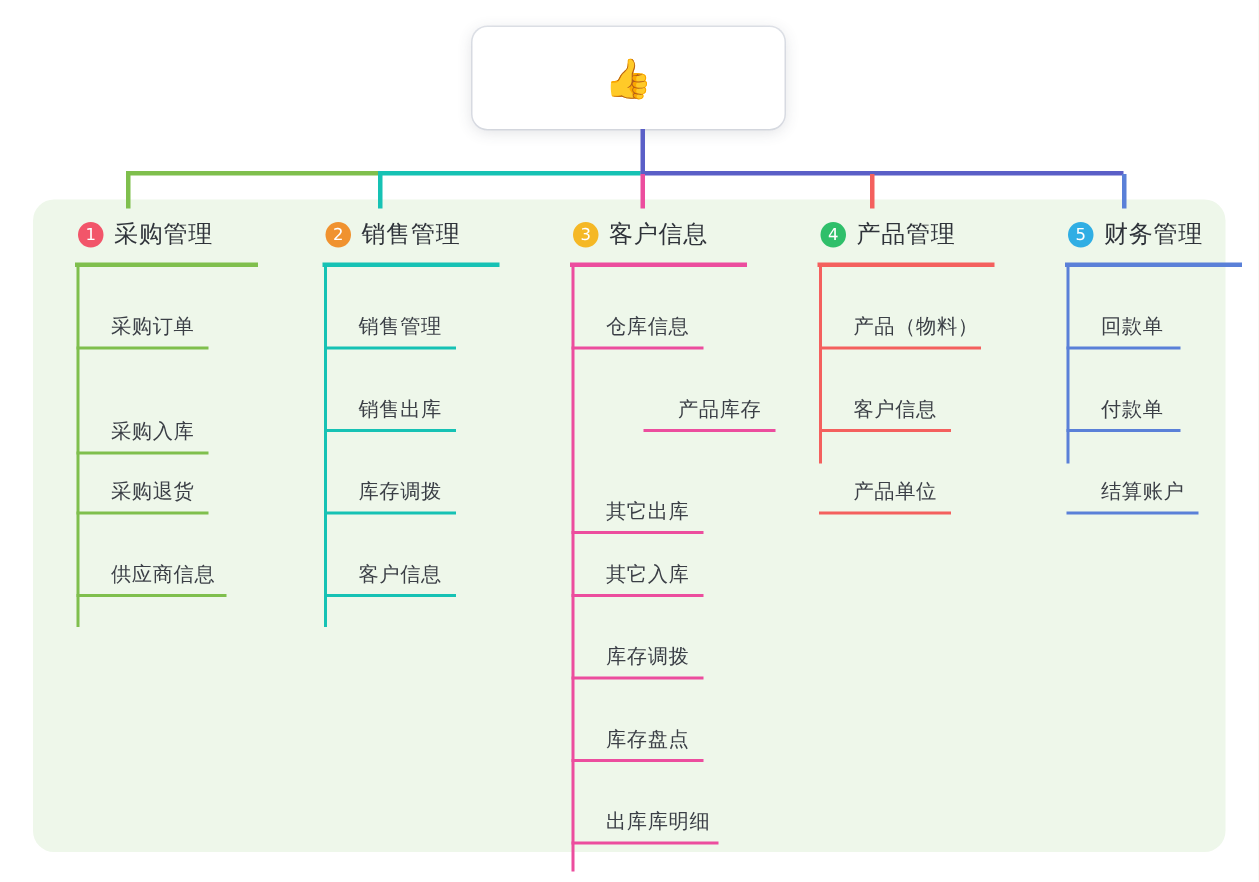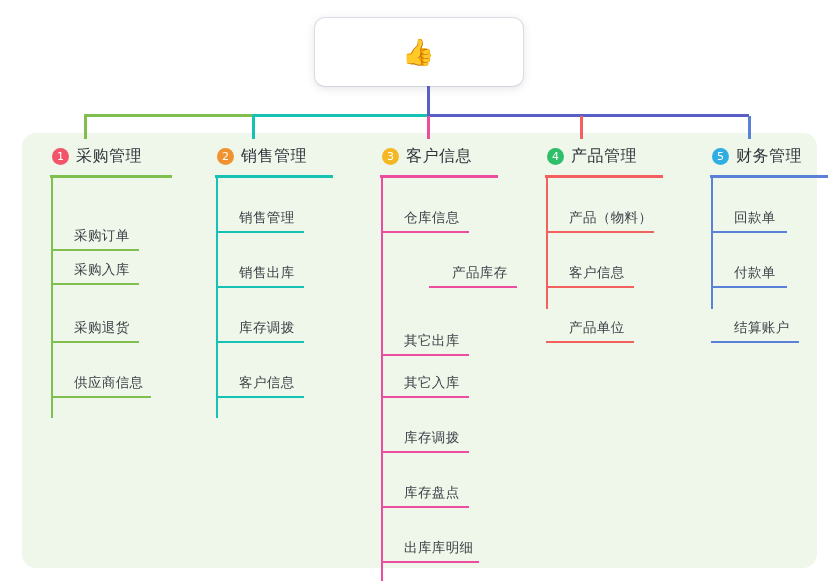--- a/index.html
+++ b/index.html
@@ -105,25 +105,25 @@
     </div>
 
   <div id="columns-layer">
       <div class="col" style="left: 38px;">
         <div class="col-head">
           <span class="badge" style="background: rgb(242, 85, 106);">1</span>
           <span class="col-title">采购管理</span>
         </div>
         <div class="head-rule" style="width: 122px; background: rgb(127, 191, 77);"></div>
         <div class="spine" style="height: 240px; background: rgb(127, 191, 77);"></div>
-        <div class="leaf" style="top: 52px; height: 55px; width: 88px; padding-left: 44px;">
+        <div class="leaf" style="top: 34px; height: 55px; width: 88px; padding-left: 44px;">
           <div class="leaf-label">采购订单</div>
           <div class="leaf-rule" style="width: 88px; background: rgb(127, 191, 77);"></div>
         </div>
-        <div class="leaf" style="top: 89px; height: 52px; width: 88px;">
+        <div class="leaf" style="top: 89px; height: 70px; width: 88px;">
           <div class="leaf-label">采购入库</div>
           <div class="leaf-rule" style="width: 88px; background: rgb(127, 191, 77);"></div>
         </div>
         <div class="leaf" style="top: 144px; height: 55px; width: 88px;">
           <div class="leaf-label">采购退货</div>
           <div class="leaf-rule" style="width: 88px; background: rgb(127, 191, 77);"></div>
         </div>
         <div class="leaf" style="top: 199px; height: 55px; width: 100px;">
           <div class="leaf-label">供应商信息</div>
           <div class="leaf-rule" style="width: 100px; background: rgb(127, 191, 77);"></div>

